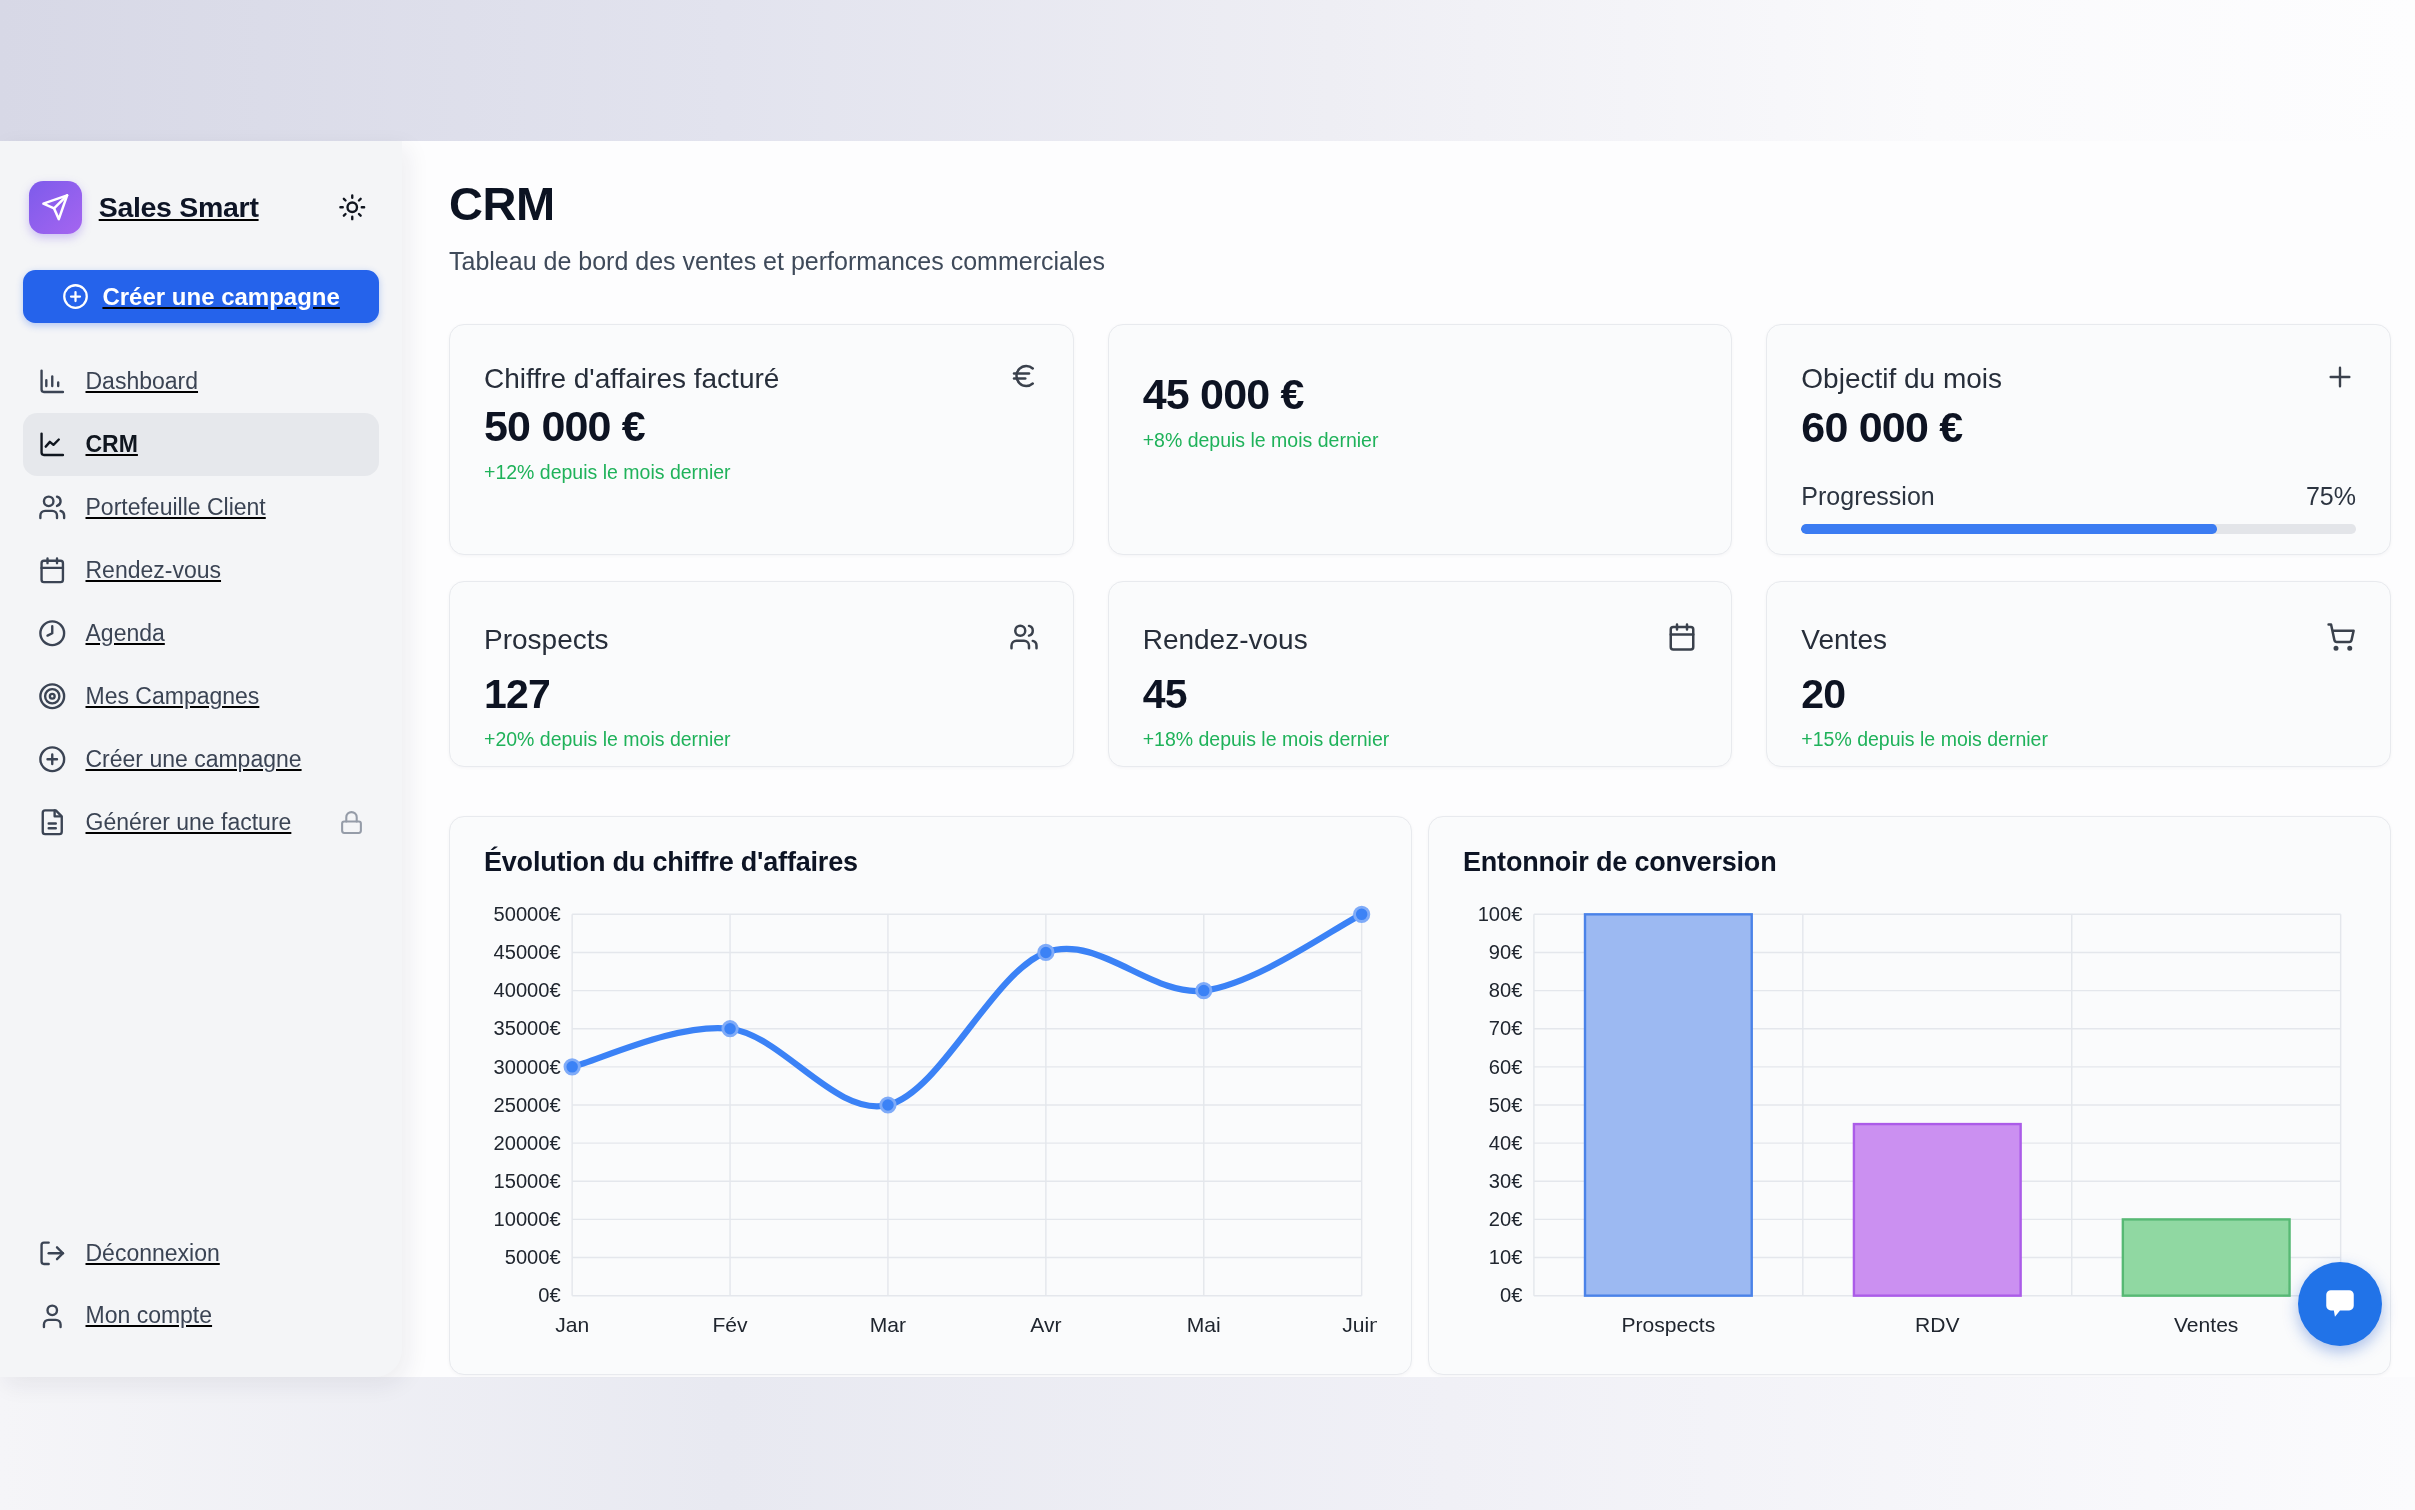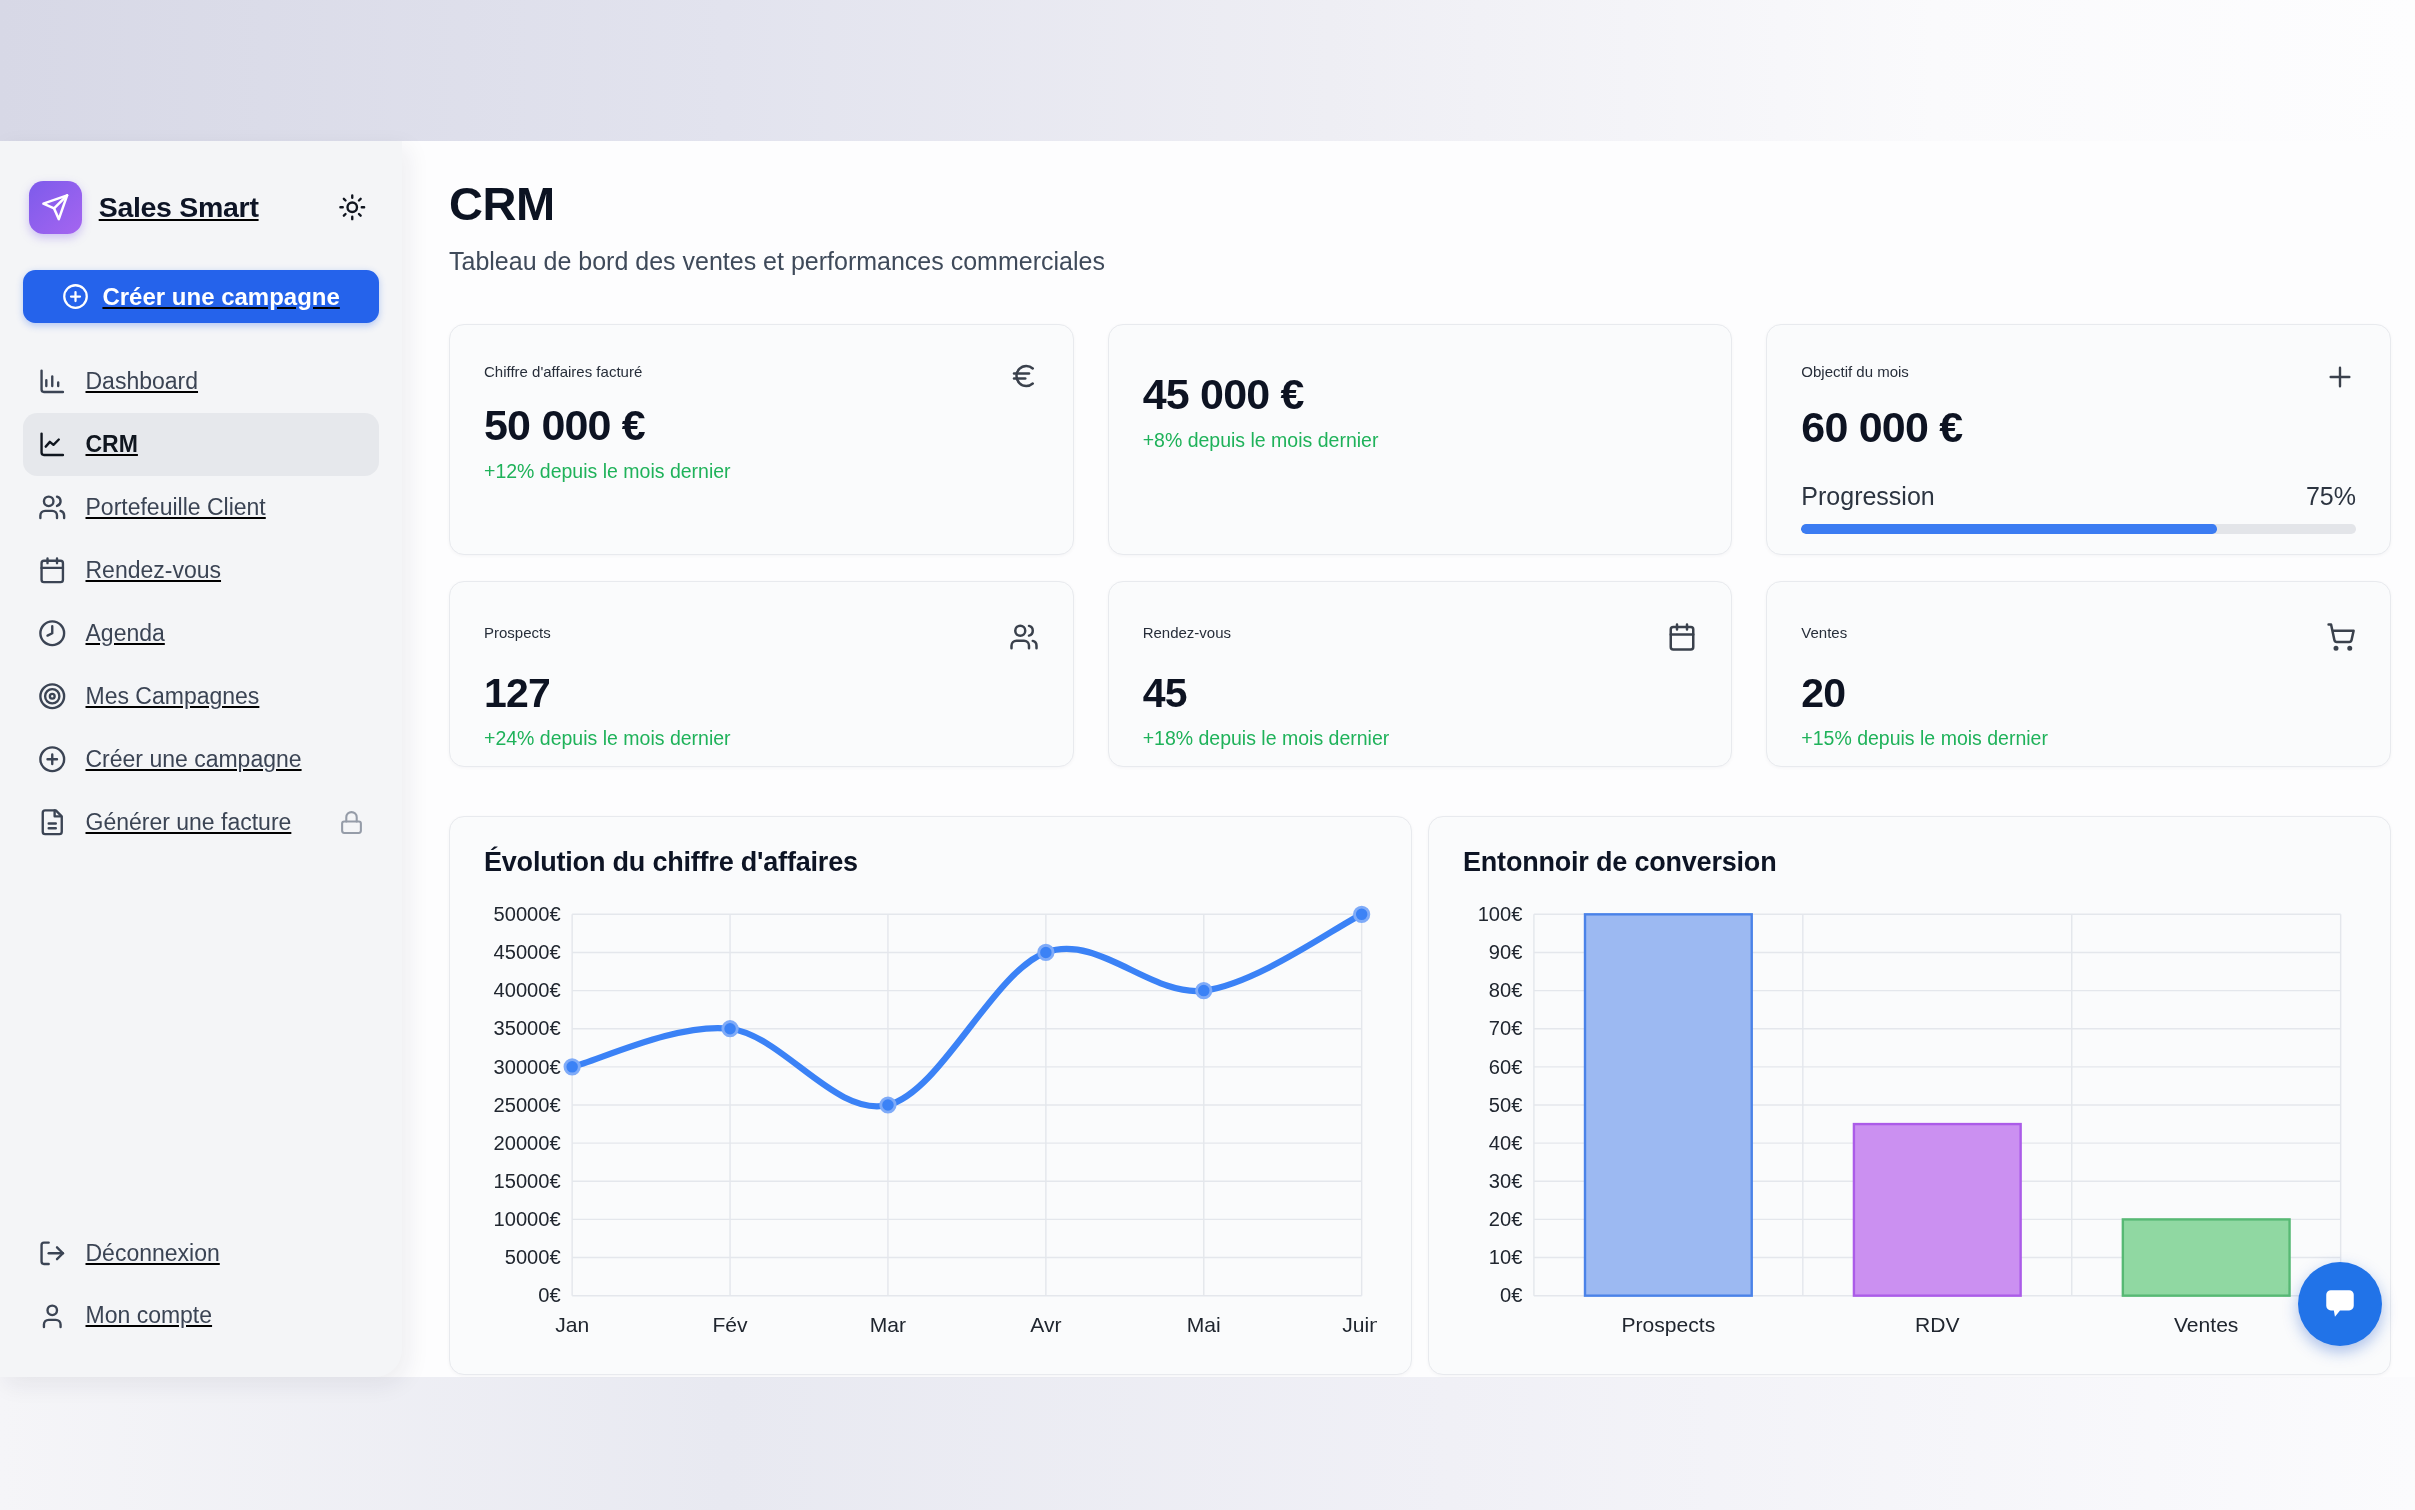--- a/index.html
+++ b/index.html
@@ -43,21 +43,21 @@
 
   .stats-grid { display:grid; grid-template-columns:repeat(3,1fr); gap:34px; }
   .row1 { margin-top:48px; }
   .row2 { margin-top:26px; }
   .card { background:#fafbfc; border:1.4px solid #e8eaee; border-radius:15px;
     box-shadow:0 1px 3.8px rgba(15,20,40,.04); }
   .stat-card { padding:38px 34px; }
   .row1 .stat-card { height:231px; }
   .row2 .stat-card { height:186px; padding-top:42px; }
   .stat-head { display:flex; align-items:flex-start; justify-content:space-between; }
-  .stat-label { font-size:15px; color:#272e3a; }
+  .stat-label { font-size:28px; color:#272e3a; }
   .stat-icon { color:#3a414c; margin-top:-1.9px; }
   .stat-value { margin-top:7px; font-size:43px; font-weight:700; color:#0d1322; letter-spacing:-0.8px; }
   .row2 .stat-value { margin-top:15px; font-size:41px; }
   .stat-delta { margin-top:9.5px; font-size:19.5px; color:#1fb25a; }
   .prog-row { margin-top:30px; display:flex; justify-content:space-between; align-items:center; }
   .prog-label,.prog-pct { font-size:25px; color:#2c3440; }
   .prog-track { margin-top:13.3px; height:9.5px; border-radius:4.8px; background:#e3e5e9; overflow:hidden; }
   .prog-fill { height:100%; border-radius:4.8px; background:#3b7cf2; width:0; }
 
   .charts-row { margin-top:49px; display:grid; grid-template-columns:1fr 1fr; gap:16px; }
@@ -243,21 +243,21 @@
         <span class="stat-icon">
           <svg width="30" height="30" viewBox="0 0 24 24" fill="none" stroke="currentColor" stroke-width="2" stroke-linecap="round" stroke-linejoin="round">
               <circle cx="9" cy="7" r="4"></circle>
               <path d="M16 21v-2a4 4 0 0 0-4-4H6a4 4 0 0 0-4 4v2"></path>
               <path d="M22 21v-2a4 4 0 0 0-3-3.87"></path>
               <path d="M16 3.13a4 4 0 0 1 0 7.75"></path>
             </svg>
         </span>
       </div>
       <div class="stat-value">127</div>
-      <div class="stat-delta">+24% depuis le mois dernier</div>
+      <div class="stat-delta">+20% depuis le mois dernier</div>
     </div>
 
     <div class="card stat-card">
       <div class="stat-head">
         <span class="stat-label">Rendez-vous</span>
         <span class="stat-icon">
           <svg width="30" height="30" viewBox="0 0 24 24" fill="none" stroke="currentColor" stroke-width="2" stroke-linecap="round" stroke-linejoin="round">
               <rect x="3" y="4" width="18" height="18" rx="2"></rect>
               <path d="M16 2v4M8 2v4M3 10h18"></path>
             </svg>

